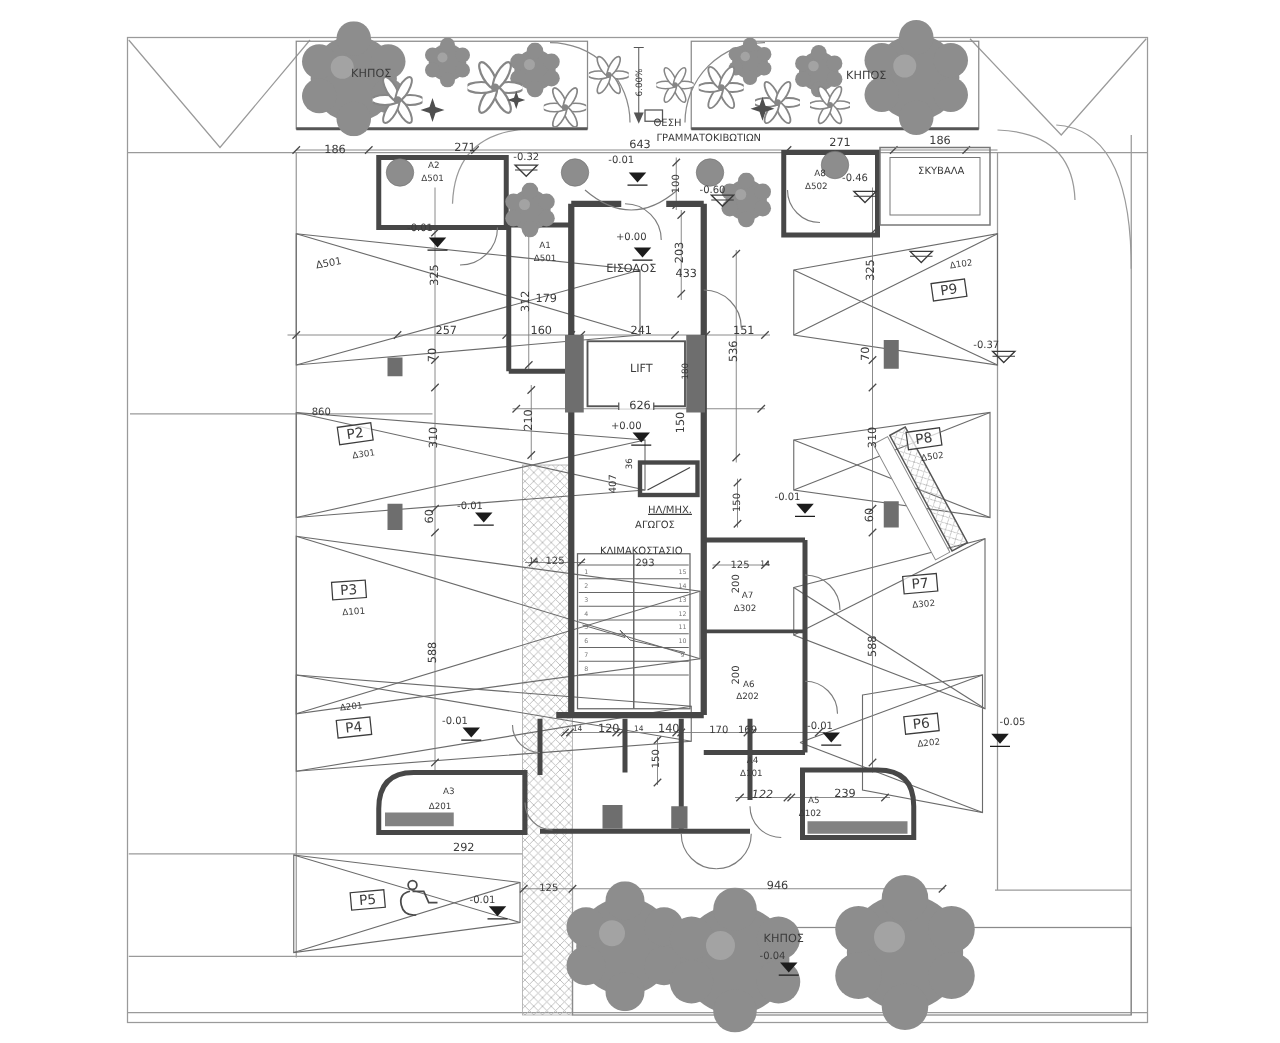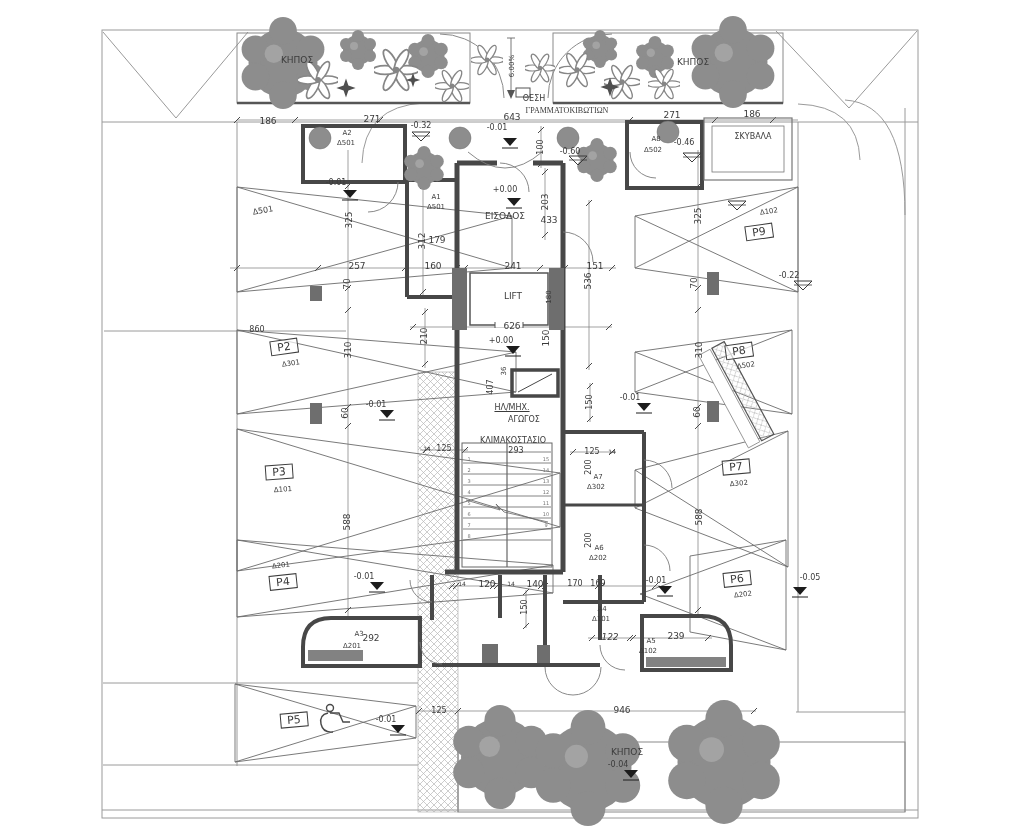--- a/index.html
+++ b/index.html
@@ -248,21 +248,21 @@
     <path d="M328,713 q-9,2 -7,11 q2,9 12,8"></path>
     <path d="M330,713 h9 l4,9 h7"></path>
   </g>
 </svg>
 
 <div id="labels">
       <div class="lbl" style="left: 297px; top: 60px; font-size: 9px; transform: translate(-50%, -50%) rotate(0deg);">ΚΗΠΟΣ</div>
       <div class="lbl" style="left: 693px; top: 62px; font-size: 9px; transform: translate(-50%, -50%) rotate(0deg);">ΚΗΠΟΣ</div>
       <div class="lbl" style="left: 512px; top: 66px; font-size: 7px; transform: translate(-50%, -50%) rotate(-90deg);">6.00%</div>
       <div class="lbl" style="left: 534px; top: 99px; font-size: 8px; transform: translate(-50%, -50%) rotate(0deg);">ΘΕΣΗ</div>
-      <div class="lbl" style="left: 567px; top: 111px; font-size: 8px; transform: translate(-50%, -50%) rotate(0deg); font-family: Liberation Serif, serif;">ΓΡΑΜΜΑΤΟΚΙΒΩΤΙΩΝ</div>
+      <div class="lbl" style="left: 567px; top: 111px; font-size: 8px; transform: translate(-50%, -50%) rotate(0deg);">ΓΡΑΜΜΑΤΟΚΙΒΩΤΙΩΝ</div>
       <div class="lbl" style="left: 512px; top: 117px; font-size: 9px; transform: translate(-50%, -50%) rotate(0deg);">643</div>
       <div class="lbl" style="left: 268px; top: 121px; font-size: 9px; transform: translate(-50%, -50%) rotate(0deg);">186</div>
       <div class="lbl" style="left: 372px; top: 119px; font-size: 9px; transform: translate(-50%, -50%) rotate(0deg);">271</div>
       <div class="lbl" style="left: 672px; top: 115px; font-size: 9px; transform: translate(-50%, -50%) rotate(0deg);">271</div>
       <div class="lbl" style="left: 752px; top: 114px; font-size: 9px; transform: translate(-50%, -50%) rotate(0deg);">186</div>
       <div class="lbl" style="left: 753px; top: 137px; font-size: 8px; transform: translate(-50%, -50%) rotate(0deg);">ΣΚΥΒΑΛΑ</div>
       <div class="lbl" style="left: 347px; top: 133px; font-size: 7px; transform: translate(-50%, -50%) rotate(0deg);">Α2</div>
       <div class="lbl" style="left: 346px; top: 143px; font-size: 7px; transform: translate(-50%, -50%) rotate(0deg);">Δ501</div>
       <div class="lbl" style="left: 421px; top: 126px; font-size: 8px; transform: translate(-50%, -50%) rotate(0deg);">-0.32</div>
       <div class="lbl" style="left: 684px; top: 143px; font-size: 8px; transform: translate(-50%, -50%) rotate(0deg);">-0.46</div>
@@ -285,21 +285,21 @@
       <div class="lbl" style="left: 513px; top: 296px; font-size: 9px; transform: translate(-50%, -50%) rotate(0deg);">LIFT</div>
       <div class="lbl" style="left: 549px; top: 297px; font-size: 7px; transform: translate(-50%, -50%) rotate(-90deg);">180</div>
       <div class="lbl" style="left: 595px; top: 266px; font-size: 9px; transform: translate(-50%, -50%) rotate(0deg);">151</div>
       <div class="lbl" style="left: 588px; top: 281px; font-size: 9px; transform: translate(-50%, -50%) rotate(-90deg);">536</div>
       <div class="lbl" style="left: 512px; top: 326px; font-size: 9px; transform: translate(-50%, -50%) rotate(0deg);">626</div>
       <div class="lbl" style="left: 501px; top: 341px; font-size: 8px; transform: translate(-50%, -50%) rotate(0deg);">+0.00</div>
       <div class="lbl" style="left: 424px; top: 336px; font-size: 9px; transform: translate(-50%, -50%) rotate(-90deg);">210</div>
       <div class="lbl" style="left: 546px; top: 338px; font-size: 9px; transform: translate(-50%, -50%) rotate(-90deg);">150</div>
       <div class="lbl" style="left: 504px; top: 371px; font-size: 7px; transform: translate(-50%, -50%) rotate(-90deg);">36</div>
       <div class="lbl" style="left: 491px; top: 387px; font-size: 8px; transform: translate(-50%, -50%) rotate(-90deg);">407</div>
-      <div class="lbl" style="left: 512px; top: 408px; font-size: 8px; transform: translate(-50%, -50%) rotate(0deg); text-decoration: underline;">ΗΛ/ΜΗΧ.</div>
+      <div class="lbl" style="left: 536px; top: 408px; font-size: 8px; transform: translate(-50%, -50%) rotate(0deg); text-decoration: underline;">ΗΛ/ΜΗΧ.</div>
       <div class="lbl" style="left: 524px; top: 420px; font-size: 8px; transform: translate(-50%, -50%) rotate(0deg);">ΑΓΩΓΟΣ</div>
       <div class="lbl" style="left: 513px; top: 441px; font-size: 8px; transform: translate(-50%, -50%) rotate(0deg);">ΚΛΙΜΑΚΟΣΤΑΣΙΟ</div>
       <div class="lbl" style="left: 516px; top: 451px; font-size: 8px; transform: translate(-50%, -50%) rotate(0deg);">293</div>
       <div class="lbl" style="left: 590px; top: 402px; font-size: 8px; transform: translate(-50%, -50%) rotate(-90deg);">150</div>
       <div class="lbl" style="left: 630px; top: 398px; font-size: 8px; transform: translate(-50%, -50%) rotate(0deg);">-0.01</div>
       <div class="lbl" style="left: 427px; top: 449px; font-size: 6px; transform: translate(-50%, -50%) rotate(0deg);">14</div>
       <div class="lbl" style="left: 444px; top: 449px; font-size: 8px; transform: translate(-50%, -50%) rotate(0deg);">125</div>
       <div class="lbl" style="left: 592px; top: 452px; font-size: 8px; transform: translate(-50%, -50%) rotate(0deg);">125</div>
       <div class="lbl" style="left: 612px; top: 452px; font-size: 6px; transform: translate(-50%, -50%) rotate(0deg);">14</div>
       <div class="lbl" style="left: 589px; top: 467px; font-size: 8px; transform: translate(-50%, -50%) rotate(-90deg);">200</div>
@@ -317,21 +317,21 @@
       <div class="lbl" style="left: 525px; top: 607px; font-size: 8px; transform: translate(-50%, -50%) rotate(-90deg);">150</div>
       <div class="lbl" style="left: 602px; top: 609px; font-size: 7px; transform: translate(-50%, -50%) rotate(0deg);">Α4</div>
       <div class="lbl" style="left: 601px; top: 619px; font-size: 7px; transform: translate(-50%, -50%) rotate(0deg);">Δ101</div>
       <div class="lbl" style="left: 610px; top: 637px; font-size: 9px; transform: translate(-50%, -50%) rotate(0deg); font-style: italic;">122</div>
       <div class="lbl" style="left: 651px; top: 641px; font-size: 7px; transform: translate(-50%, -50%) rotate(0deg);">Α5</div>
       <div class="lbl" style="left: 648px; top: 651px; font-size: 7px; transform: translate(-50%, -50%) rotate(0deg);">Δ102</div>
       <div class="lbl" style="left: 676px; top: 636px; font-size: 9px; transform: translate(-50%, -50%) rotate(0deg);">239</div>
       <div class="lbl" style="left: 656px; top: 581px; font-size: 8px; transform: translate(-50%, -50%) rotate(0deg);">-0.01</div>
       <div class="lbl" style="left: 359px; top: 634px; font-size: 7px; transform: translate(-50%, -50%) rotate(0deg);">Α3</div>
       <div class="lbl" style="left: 352px; top: 646px; font-size: 7px; transform: translate(-50%, -50%) rotate(0deg);">Δ201</div>
-      <div class="lbl" style="left: 371px; top: 638px; font-size: 9px; transform: translate(-50%, -50%) rotate(0deg);">292</div>
+      <div class="lbl" style="left: 371px; top: 679px; font-size: 9px; transform: translate(-50%, -50%) rotate(0deg);">292</div>
       <div class="lbl" style="left: 263px; top: 211px; font-size: 8px; transform: translate(-50%, -50%) rotate(-10deg);">Δ501</div>
       <div class="lbl" style="left: 349px; top: 220px; font-size: 9px; transform: translate(-50%, -50%) rotate(-90deg);">325</div>
       <div class="lbl" style="left: 357px; top: 266px; font-size: 9px; transform: translate(-50%, -50%) rotate(0deg);">257</div>
       <div class="lbl" style="left: 347px; top: 284px; font-size: 9px; transform: translate(-50%, -50%) rotate(-90deg);">70</div>
       <div class="lbl" style="left: 257px; top: 330px; font-size: 8px; transform: translate(-50%, -50%) rotate(0deg);">860</div>
       <div class="lbl boxed" style="left: 284px; top: 347px; font-size: 11px; transform: translate(-50%, -50%) rotate(-8deg);">P2</div>
       <div class="lbl" style="left: 291px; top: 364px; font-size: 7px; transform: translate(-50%, -50%) rotate(-8deg);">Δ301</div>
       <div class="lbl" style="left: 348px; top: 350px; font-size: 9px; transform: translate(-50%, -50%) rotate(-90deg);">310</div>
       <div class="lbl" style="left: 345px; top: 413px; font-size: 9px; transform: translate(-50%, -50%) rotate(-90deg);">60</div>
       <div class="lbl" style="left: 376px; top: 405px; font-size: 8px; transform: translate(-50%, -50%) rotate(0deg);">-0.01</div>
@@ -340,21 +340,21 @@
       <div class="lbl" style="left: 347px; top: 522px; font-size: 9px; transform: translate(-50%, -50%) rotate(-90deg);">588</div>
       <div class="lbl" style="left: 281px; top: 566px; font-size: 7px; transform: translate(-50%, -50%) rotate(-6deg);">Δ201</div>
       <div class="lbl boxed" style="left: 283px; top: 582px; font-size: 11px; transform: translate(-50%, -50%) rotate(-6deg);">P4</div>
       <div class="lbl" style="left: 364px; top: 577px; font-size: 8px; transform: translate(-50%, -50%) rotate(0deg);">-0.01</div>
       <div class="lbl boxed" style="left: 294px; top: 720px; font-size: 11px; transform: translate(-50%, -50%) rotate(-5deg);">P5</div>
       <div class="lbl" style="left: 386px; top: 720px; font-size: 8px; transform: translate(-50%, -50%) rotate(0deg);">-0.01</div>
       <div class="lbl" style="left: 439px; top: 711px; font-size: 8px; transform: translate(-50%, -50%) rotate(0deg);">125</div>
       <div class="lbl" style="left: 769px; top: 212px; font-size: 7px; transform: translate(-50%, -50%) rotate(-8deg);">Δ102</div>
       <div class="lbl boxed" style="left: 759px; top: 232px; font-size: 11px; transform: translate(-50%, -50%) rotate(-8deg);">P9</div>
       <div class="lbl" style="left: 698px; top: 216px; font-size: 9px; transform: translate(-50%, -50%) rotate(-90deg);">325</div>
-      <div class="lbl" style="left: 789px; top: 276px; font-size: 8px; transform: translate(-50%, -50%) rotate(0deg);">-0.22</div>
+      <div class="lbl" style="left: 789px; top: 276px; font-size: 8px; transform: translate(-50%, -50%) rotate(0deg);">-0.37</div>
       <div class="lbl" style="left: 694px; top: 283px; font-size: 9px; transform: translate(-50%, -50%) rotate(-90deg);">70</div>
       <div class="lbl boxed" style="left: 739px; top: 351px; font-size: 11px; transform: translate(-50%, -50%) rotate(-8deg);">P8</div>
       <div class="lbl" style="left: 746px; top: 366px; font-size: 7px; transform: translate(-50%, -50%) rotate(-8deg);">Δ502</div>
       <div class="lbl" style="left: 699px; top: 350px; font-size: 9px; transform: translate(-50%, -50%) rotate(-90deg);">310</div>
       <div class="lbl" style="left: 697px; top: 412px; font-size: 9px; transform: translate(-50%, -50%) rotate(-90deg);">60</div>
       <div class="lbl boxed" style="left: 736px; top: 467px; font-size: 11px; transform: translate(-50%, -50%) rotate(-5deg);">P7</div>
       <div class="lbl" style="left: 739px; top: 484px; font-size: 7px; transform: translate(-50%, -50%) rotate(-5deg);">Δ302</div>
       <div class="lbl" style="left: 699px; top: 517px; font-size: 9px; transform: translate(-50%, -50%) rotate(-90deg);">588</div>
       <div class="lbl boxed" style="left: 737px; top: 579px; font-size: 11px; transform: translate(-50%, -50%) rotate(-6deg);">P6</div>
       <div class="lbl" style="left: 743px; top: 595px; font-size: 7px; transform: translate(-50%, -50%) rotate(-6deg);">Δ202</div>

